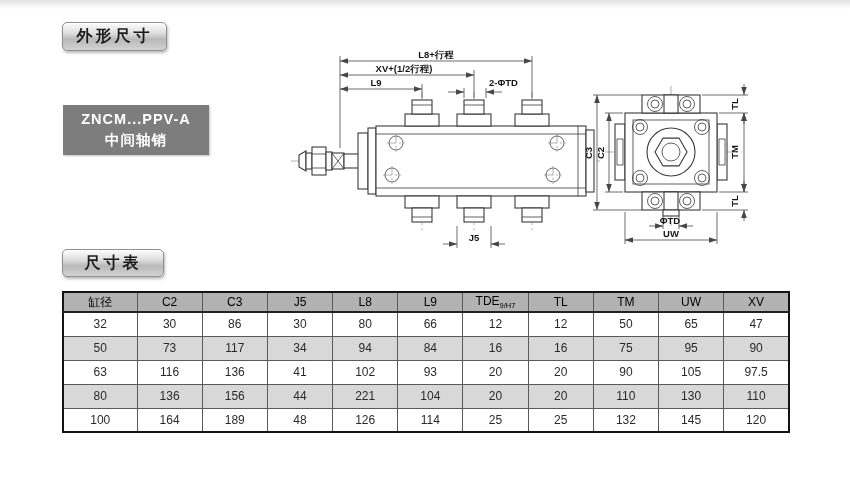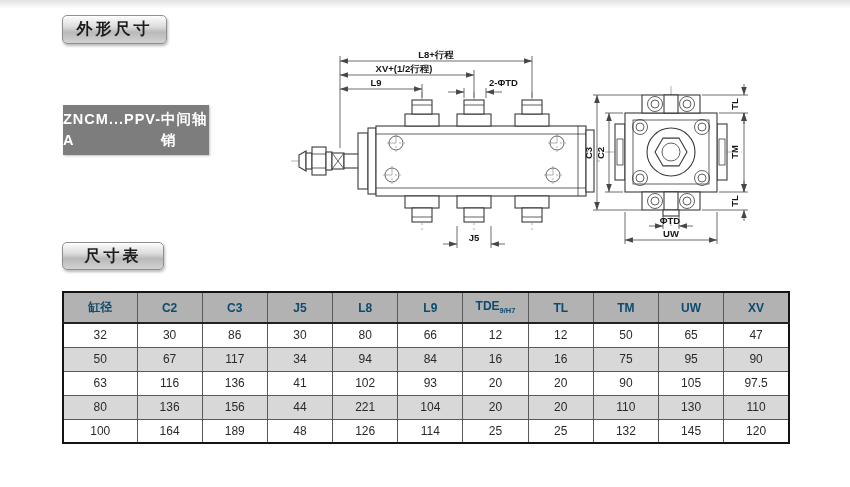--- a/index.html
+++ b/index.html
@@ -10,39 +10,39 @@
   }
   *{margin:0;padding:0;box-sizing:border-box;}
   body{background:#fff;font-family:"Liberation Sans","DejaVu Sans",sans-serif;}
   .page{position:relative;width:850px;height:487px;background:#fff;overflow:hidden;}
   .top-strip{position:absolute;left:0;top:0;width:100%;height:9px;
     background:linear-gradient(180deg,#e2e2e2,#ffffff);}
   .pill{position:absolute;display:flex;align-items:center;justify-content:center;
     background:linear-gradient(180deg,#fdfdfd 0%,#dcdcdc 40%,#b9b9b9 60%,#d2d2d2 100%);
     border:1px solid #8f8f8f;border-radius:5px;
     box-shadow:1px 2px 3px rgba(0,0,0,.28), inset 0 1px 0 #fff;
-    font-weight:bold;font-size:16px;color:#1c1c1c;letter-spacing:3px;}
+    font-weight:bold;font-size:16px;color:#1c1c1c;letter-spacing:3px;margin-top:7px;}
   .pill-outline{left:62px;top:15px;width:105px;height:29px;}
   .pill-table{left:62px;top:242px;width:102px;height:28px;}
   .model-box{position:absolute;left:63px;top:105px;width:146px;height:50px;
     background:var(--model-bg);color:#fff;font-weight:bold;font-size:14.5px;
-    display:flex;flex-direction:row;align-items:center;justify-content:center;
+    display:flex;flex-direction:column;align-items:center;justify-content:center;
     letter-spacing:1px;line-height:1.45;box-shadow:1px 1px 2px rgba(0,0,0,.25);}
   .drawing{position:absolute;left:285px;top:38px;width:470px;height:218px;}
   .fw{fill:#fff;stroke:#3a3a3a;stroke-width:1.1;}
   .ol2{fill:none;stroke:#3a3a3a;stroke-width:0.8;}
   .dim{fill:none;stroke:#474747;stroke-width:0.8;}
   .cl{fill:none;stroke:#909090;stroke-width:0.7;stroke-dasharray:9 3 2 3;}
   .dt{font:bold 9.5px "Liberation Sans","DejaVu Sans",sans-serif;fill:#161616;}
   .dim-table{position:absolute;left:62px;top:291px;width:728px;border-collapse:collapse;
     table-layout:fixed;font-size:12px;color:#2a2a2a;background:#fff;border:2px solid #141414;}
   .dim-table th,.dim-table td{border:1px solid #5a5a5a;text-align:center;
     height:24px;font-weight:normal;padding:0;}
-  .dim-table thead th{background:var(--header-bg);height:31px;color:#0c4a6e;
-    border-bottom:2px solid #222;font-weight:bold;}
+  .dim-table thead th{background:var(--header-bg);height:20px;color:#000000;
+    border-bottom:2px solid #222;}
   .dim-table tbody tr:nth-child(even) td{background:var(--row-alt-bg);}
   .dim-table sub{font-size:7.5px;}
   .watermark{position:absolute;right:6px;top:453px;font-size:19px;font-weight:bold;
     color:var(--watermark-color);letter-spacing:1px;z-index:5;
     text-shadow:1px 1px 0 rgba(90,20,20,.35);}
 </style>
 </head>
 <body>
 
 <div class="page">
@@ -262,21 +262,21 @@
           <td>80</td>
           <td>66</td>
           <td>12</td>
           <td>12</td>
           <td>50</td>
           <td>65</td>
           <td>47</td>
         </tr>
         <tr>
           <td>50</td>
-          <td>67</td>
+          <td>73</td>
           <td>117</td>
           <td>34</td>
           <td>94</td>
           <td>84</td>
           <td>16</td>
           <td>16</td>
           <td>75</td>
           <td>95</td>
           <td>90</td>
         </tr>

